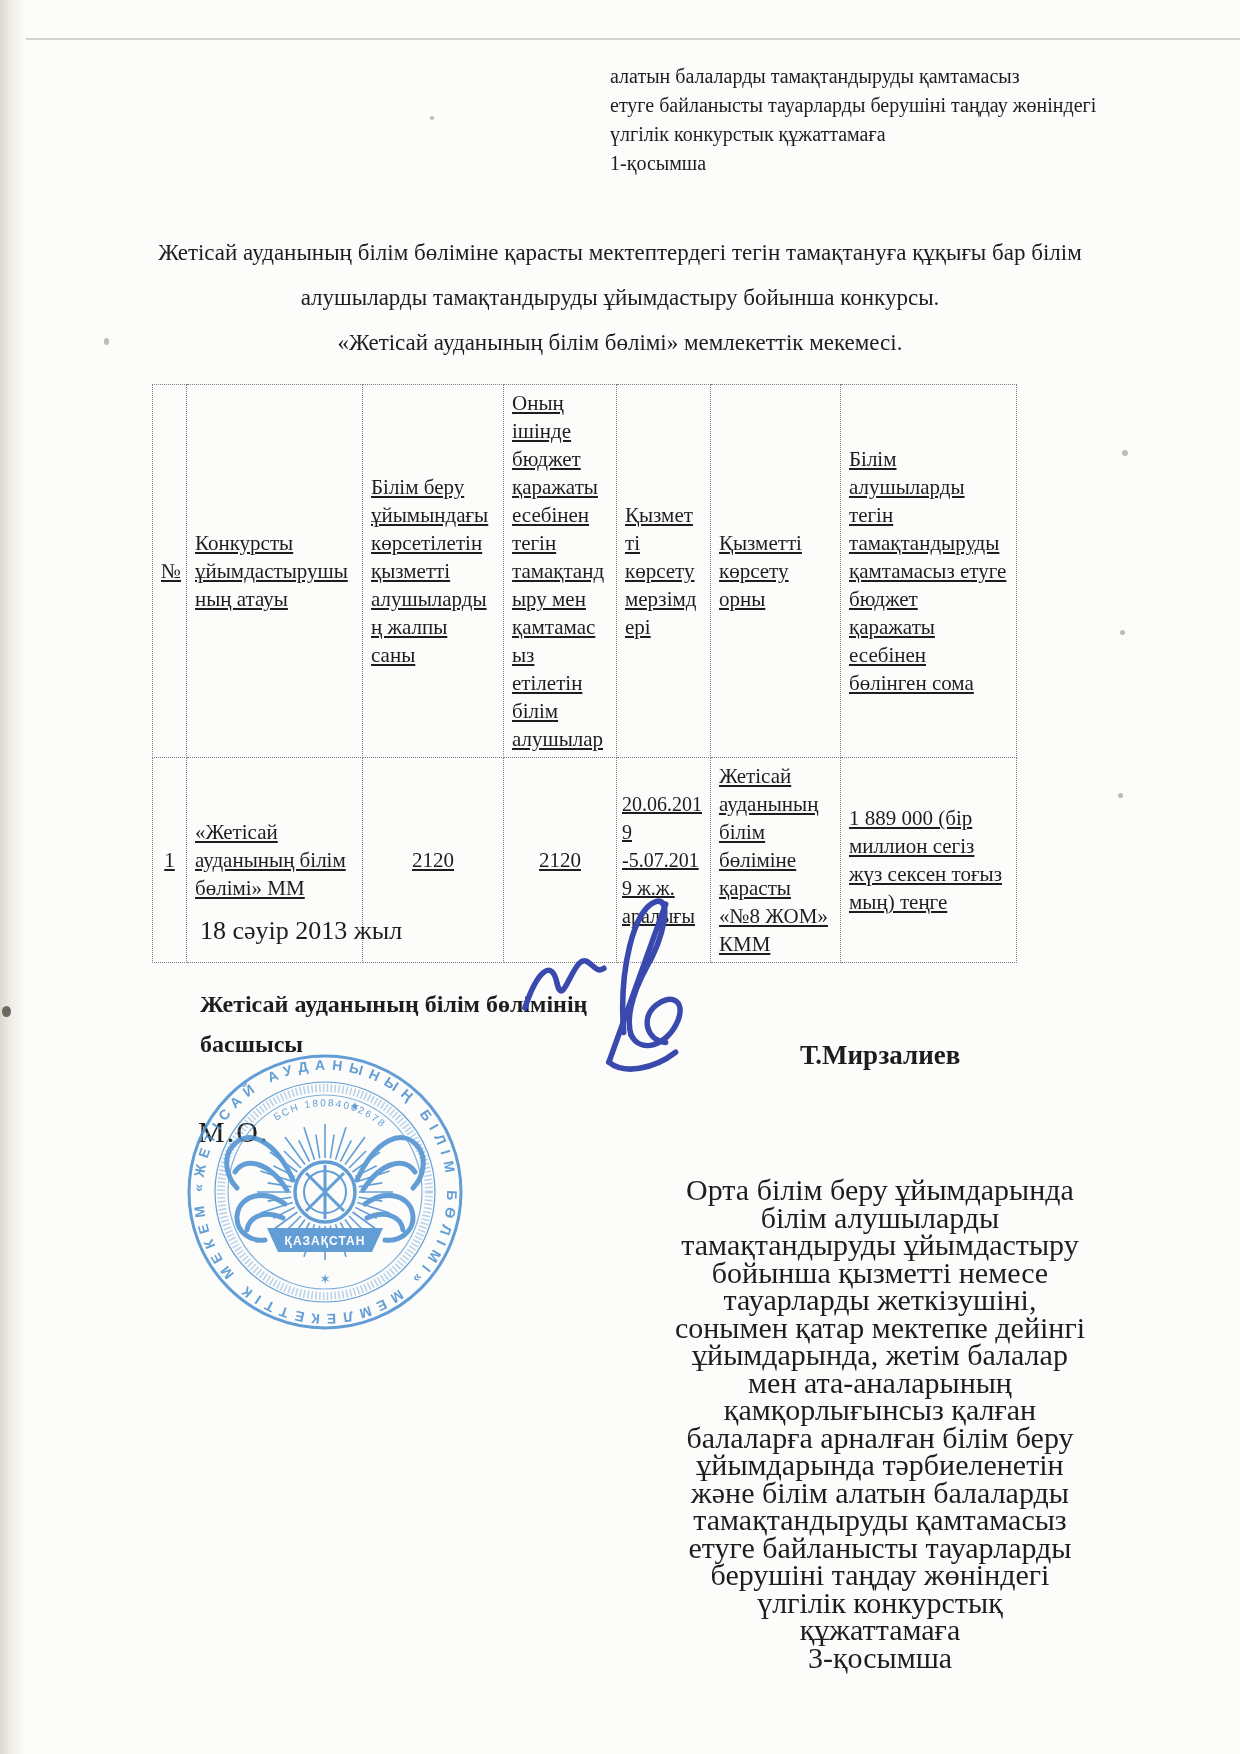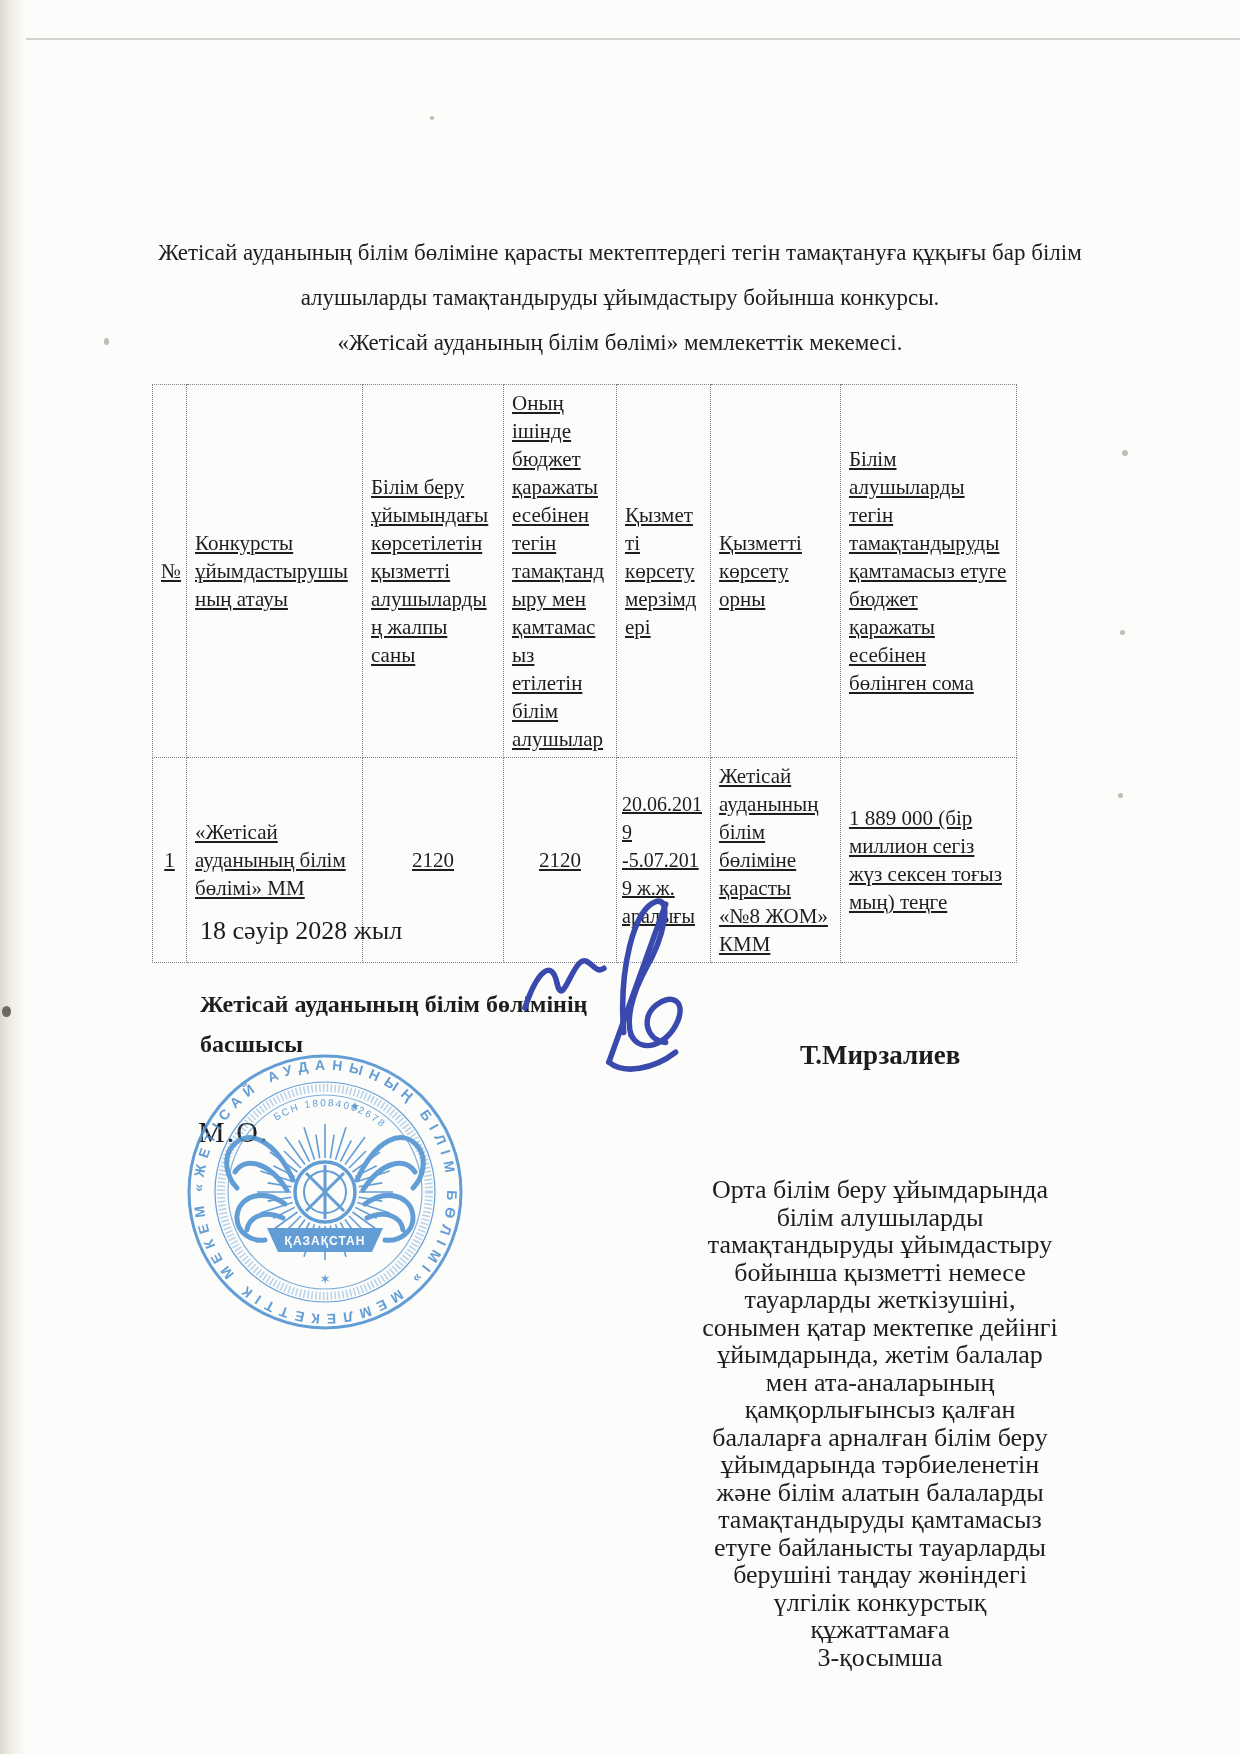--- a/index.html
+++ b/index.html
@@ -57,37 +57,41 @@
   .seal-mark{position:absolute; left:198px; top:1104px; font-size:30px; letter-spacing:2px;margin-top:11px;}
   .signer-name{position:absolute; left:800px; top:1040px; font-size:27px; font-weight:bold;}
 
   .stamp-wrap{position:absolute; left:185px; top:1052px; width:280px; height:280px; opacity:.88;}
   .stamp-wrap svg{display:block;}
 
   .signature-wrap{position:absolute; left:515px; top:893px; width:210px; height:200px;}
 
   .closing-note{
     position:absolute; left:630px; top:1176px; width:500px;
-    text-align:center; font-size:26px; line-height:27.5px; white-space:pre-line;
+    text-align:center; font-size:30px; line-height:27.5px; white-space:pre-line;
   }
 </style>
 </head>
 <body>
 
 <div class="page">
 
   <div class="scan-left-edge"></div>
   <div class="scan-top-line"></div>
   <div class="speck dark" style="left:2px; top:1006px; width:9px; height:11px;"></div>
   <div class="speck" style="left:104px; top:338px; width:5px; height:7px;"></div>
   <div class="speck" style="left:1122px; top:450px; width:6px; height:6px;"></div>
   <div class="speck" style="left:1120px; top:630px; width:5px; height:5px;"></div>
   <div class="speck" style="left:1118px; top:793px; width:5px; height:5px;"></div>
   <div class="speck" style="left:430px; top:116px; width:4px; height:4px;"></div>
 
+  <div class="top-note">алатын балаларды тамақтандыруды қамтамасыз
+етуге байланысты тауарларды берушіні таңдау жөніндегі
+үлгілік конкурстык құжаттамаға
+1-қосымша</div>
 
   <div class="title-subtitle">Жетісай ауданының білім бөліміне қарасты мектептердегі тегін тамақтануға құқығы бар білім
 алушыларды тамақтандыруды ұйымдастыру бойынша конкурсы.
 «Жетісай ауданының білім бөлімі»  мемлекеттік мекемесі.</div>
 
   <table class="doc-table">
     <colgroup>
       <col style="width:34px">
         <col style="width:176px">
         <col style="width:141px">
@@ -111,21 +115,21 @@
       <td>«Жетісай ауданының білім бөлімі» ММ</td>
       <td class="c-count">2120</td>
       <td class="c-count">2120</td>
       <td class="c-dates">20.06.2019 -5.07.2019 ж.ж. аралығы</td>
       <td>Жетісай ауданының білім бөліміне қарасты «№8 ЖОМ» КММ</td>
       <td>1 889 000 (бір миллион сегіз жүз сексен тоғыз мың) теңге</td>
     </tr>
   </tbody>
     </table>
 
-  <div class="date-line">18 сәуір 2028 жыл</div>
+  <div class="date-line">18 сәуір 2013 жыл</div>
 
   <div class="position-title">Жетісай ауданының білім бөлімінің басшысы</div>
   <div class="seal-mark">М.О.</div>
   <div class="signer-name">Т.Мирзалиев</div>
 
   <div class="stamp-wrap" style="color: rgb(78, 145, 208);">
     <svg width="280" height="280" viewBox="-140 -140 280 280">
       <defs>
         <path id="ringPath" d="M -122,0 A 122,122 0 1 1 122,0 A 122,122 0 1 1 -122,0" fill="none"></path>
         <path id="binPath" d="M -55,-66 A 86,86 0 0 1 55,-66" fill="none"></path>

